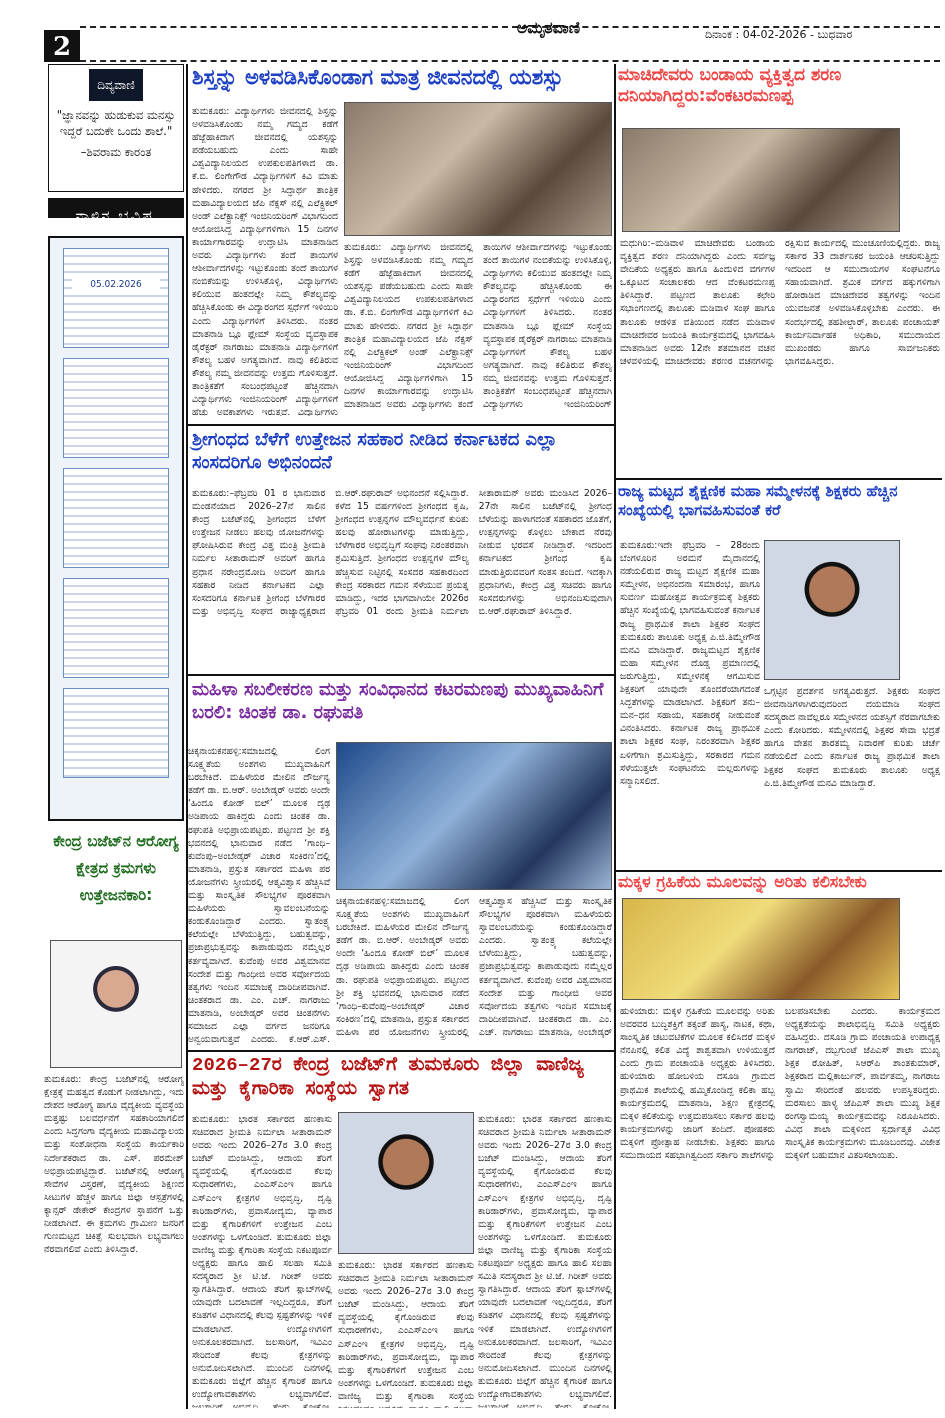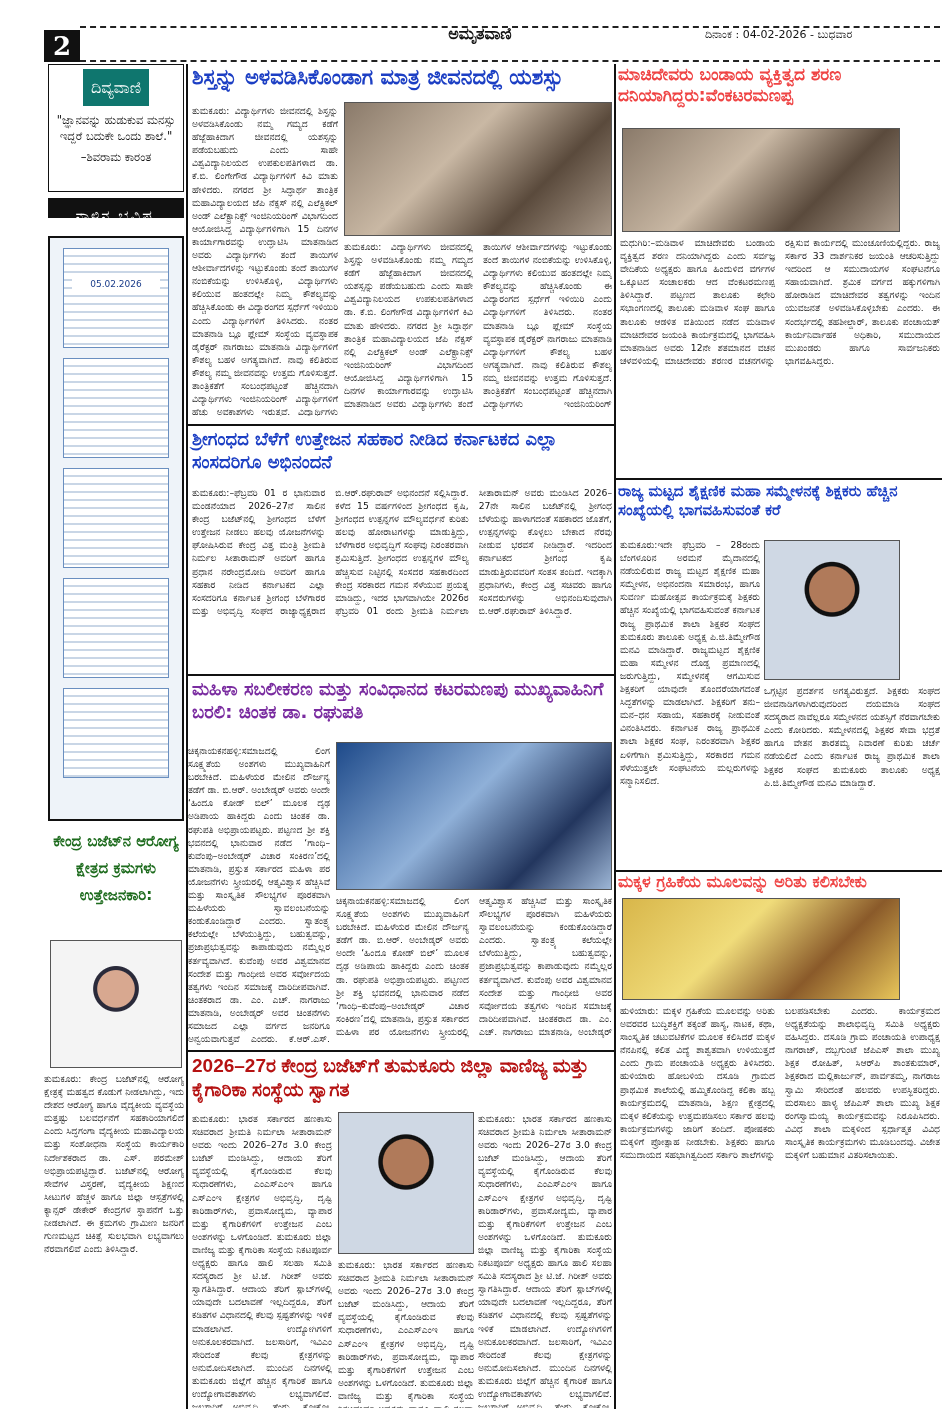--- a/index.html
+++ b/index.html
@@ -1,26 +1,26 @@
 <!DOCTYPE html>
 <html><head>
 <meta charset="utf-8">
 <style>
 *{box-sizing:border-box;margin:0;padding:0}
 html,body{width:945px;height:1418px;background:#fff;overflow:hidden}
 body{font-family:"DejaVu Sans",sans-serif;color:#111;position:relative}
 .abs{position:absolute}
 .dash{position:absolute;left:80px;width:860px;border-top:2px dashed #222}
 .pno{left:44px;top:30px;width:36px;height:32px;background:#111;color:#fff;font:bold 26px "DejaVu Serif",serif;text-align:center;line-height:32px}
-.mast{left:380px;top:24px;width:200px;text-align:center;font:bold 16px "DejaVu Sans",sans-serif}
+.mast{left:380px;top:18px;width:200px;text-align:right;font:bold 16px "DejaVu Sans",sans-serif}
 .dateline{left:705px;top:28px;font-size:11px}
 .col-rule{position:absolute;width:2px;background:#111}
 .hrule{position:absolute;height:2px;background:#111}
 .quotebox{left:48px;top:64px;width:136px;height:128px;border:1px solid #111;padding:4px;text-align:center}
-.quotebox .tag{background:#0f766e;color:#fff;font-size:16px;padding:9px 8px;display:inline-block;margin-bottom:6px}
+.quotebox .tag{background:#0f172a;color:#fff;font-size:12px;padding:9px 8px;display:inline-block;margin-bottom:6px}
 .quotebox .q{font-size:11.5px;line-height:16px}
 .quotebox .a{font-size:11.5px;margin-top:6px}
 .horo-title{left:48px;top:198px;width:136px;height:20px;background:#111;color:#fff;font-size:15px;text-align:center;line-height:36px;letter-spacing:2px}
 .horo{left:48px;top:236px;width:136px;height:585px;background:#eef3f9;border:2px solid #111;padding:6px}
 .horo .cell{height:100px;margin:4px 7px 10px;background:repeating-linear-gradient(#fff 0 6px,#c9d6e6 6px 8px);border:1px solid #6a8fc0;position:relative}
 .horo .cell span{position:absolute;left:8px;right:8px;top:30px;font-size:9px;color:#1a3c8a;text-align:center;background:#fff}
 .side-head{left:48px;top:828px;width:136px;text-align:center;color:#1d6b1d;font-size:15px;line-height:27px;font-weight:bold}
 .photo{background:linear-gradient(135deg,#8a7a6a,#c9b8a4 40%,#5a4a3c 70%,#a89888);border:1px solid #555}
 .photo.blue{background:linear-gradient(135deg,#1e4a8a,#8fb0d8 45%,#23365e 75%,#9db6d6)}
 .photo.warm{background:linear-gradient(135deg,#d8b64a,#f0dc7a 40%,#8a5a2a 70%,#e8c65a)}
@@ -76,21 +76,21 @@
 <div class="abs head h-blue" style="left:192px;top:428px;width:420px;font-size:18px">ಶ್ರೀಗಂಧದ ಬೆಳೆಗೆ ಉತ್ತೇಜನ ಸಹಕಾರ ನೀಡಿದ ಕರ್ನಾಟಕದ ಎಲ್ಲಾ ಸಂಸದರಿಗೂ ಅಭಿನಂದನೆ</div>
 <div class="abs body cols3" style="left:192px;top:486px;width:420px;height:186px">ತುಮಕೂರು:–ಫೆಬ್ರವರಿ 01 ರ ಭಾನುವಾರ ಮಂಡನೆಯಾದ 2026–27ನೆ ಸಾಲಿನ ಕೇಂದ್ರ ಬಜೆಟ್‌ನಲ್ಲಿ ಶ್ರೀಗಂಧದ ಬೆಳೆಗೆ ಉತ್ತೇಜನ ನೀಡಲು ಹಲವು ಯೋಜನೆಗಳನ್ನು ಘೋಷಿಸಿರುವ ಕೇಂದ್ರ ವಿತ್ತ ಮಂತ್ರಿ ಶ್ರೀಮತಿ ನಿರ್ಮಲ ಸೀತಾರಾಮನ್ ಅವರಿಗೆ ಹಾಗೂ ಪ್ರಧಾನ ನರೇಂದ್ರಮೋದಿ ಅವರಿಗೆ ಹಾಗೂ ಸಹಕಾರ ನೀಡಿದ ಕರ್ನಾಟಕದ ಎಲ್ಲಾ ಸಂಸದರಿಗೂ ಕರ್ನಾಟಕ ಶ್ರೀಗಂಧ ಬೆಳೆಗಾರರ ಮತ್ತು ಅಭಿವೃದ್ಧಿ ಸಂಘದ ರಾಜ್ಯಾಧ್ಯಕ್ಷರಾದ ಬಿ.ಆರ್.ರಘುರಾವ್ ಅಭಿನಂದನೆ ಸಲ್ಲಿಸಿದ್ದಾರೆ. ಕಳೆದ 15 ವರ್ಷಗಳಿಂದ ಶ್ರೀಗಂಧದ ಕೃಷಿ, ಶ್ರೀಗಂಧದ ಉತ್ಪನ್ನಗಳ ಮೌಲ್ಯವರ್ಧನೆ ಕುರಿತು ಹಲವು ಹೋರಾಟಗಳನ್ನು ಮಾಡುತ್ತಿದ್ದು, ಬೆಳೆಗಾರರ ಅಭಿವೃದ್ಧಿಗೆ ಸಂಘವು ನಿರಂತರವಾಗಿ ಶ್ರಮಿಸುತ್ತಿದೆ. ಶ್ರೀಗಂಧದ ಉತ್ಪನ್ನಗಳ ಮೌಲ್ಯ ಹೆಚ್ಚಿಸುವ ನಿಟ್ಟಿನಲ್ಲಿ ಸಂಸದರ ಸಹಕಾರದಿಂದ ಕೇಂದ್ರ ಸರಕಾರದ ಗಮನ ಸೆಳೆಯುವ ಪ್ರಯತ್ನ ಮಾಡಿದ್ದು, ಇದರ ಭಾಗವಾಗಿಯೇ 2026ರ ಫೆಬ್ರವರಿ 01 ರಂದು ಶ್ರೀಮತಿ ನಿರ್ಮಲಾ ಸೀತಾರಾಮನ್ ಅವರು ಮಂಡಿಸಿದ 2026–27ನೇ ಸಾಲಿನ ಬಜೆಟ್‌ನಲ್ಲಿ ಶ್ರೀಗಂಧ ಬೆಳೆಯನ್ನು ಹಾಳಾಗದಂತೆ ಸಹಕಾರದ ಜೊತೆಗೆ, ಉತ್ಪನ್ನಗಳನ್ನು ಕೊಳ್ಳಲು ಬೇಕಾದ ನೆರವು ನೀಡುವ ಭರವಸೆ ನೀಡಿದ್ದಾರೆ. ಇದರಿಂದ ಕರ್ನಾಟಕದ ಶ್ರೀಗಂಧ ಕೃಷಿ ಮಾಡುತ್ತಿರುವವರಿಗೆ ಸಂತಸ ತಂದಿದೆ. ಇದಕ್ಕಾಗಿ ಪ್ರಧಾನಿಗಳು, ಕೇಂದ್ರ ವಿತ್ತ ಸಚಿವರು ಹಾಗೂ ಸಂಸದರುಗಳನ್ನು ಅಭಿನಂದಿಸುವುದಾಗಿ ಬಿ.ಆರ್.ರಘುರಾವ್ ತಿಳಿಸಿದ್ದಾರೆ.</div>
 <div class="hrule" style="left:188px;top:674px;width:426px"></div>
 
 <div class="abs head h-purple" style="left:192px;top:678px;width:420px;font-size:18px">ಮಹಿಳಾ ಸಬಲೀಕರಣ ಮತ್ತು ಸಂವಿಧಾನದ ಕಟರಮಣಪು ಮುಖ್ಯವಾಹಿನಿಗೆ ಬರಲಿ: ಚಿಂತಕ ಡಾ. ರಘುಪತಿ</div>
 <div class="abs photo blue" style="left:336px;top:742px;width:276px;height:148px"></div>
 <div class="abs body" style="left:188px;top:744px;width:142px;height:302px">ಚಿಕ್ಕನಾಯಕನಹಳ್ಳಿ:ಸಮಾಜದಲ್ಲಿ ಲಿಂಗ ಸೂಕ್ಷ್ಮತೆಯ ಅಂಶಗಳು ಮುಖ್ಯವಾಹಿನಿಗೆ ಬರಬೇಕಿದೆ. ಮಹಿಳೆಯರ ಮೇಲಿನ ದೌರ್ಜನ್ಯ ತಡೆಗೆ ಡಾ. ಬಿ.ಆರ್. ಅಂಬೇಡ್ಕರ್ ಅವರು ಅಂದೇ ‘ಹಿಂದೂ ಕೋಡ್ ಬಿಲ್’ ಮೂಲಕ ದೃಢ ಅಡಿಪಾಯ ಹಾಕಿದ್ದರು ಎಂದು ಚಿಂತಕ ಡಾ. ರಘುಪತಿ ಅಭಿಪ್ರಾಯಪಟ್ಟರು. ಪಟ್ಟಣದ ಶ್ರೀ ಶಕ್ತಿ ಭವನದಲ್ಲಿ ಭಾನುವಾರ ನಡೆದ ‘ಗಾಂಧಿ–ಕುವೆಂಪು–ಅಂಬೇಡ್ಕರ್ ವಿಚಾರ ಸಂಕಿರಣ’ದಲ್ಲಿ ಮಾತನಾಡಿ, ಪ್ರಸ್ತುತ ಸರ್ಕಾರದ ಮಹಿಳಾ ಪರ ಯೋಜನೆಗಳು ಸ್ತ್ರೀಯರಲ್ಲಿ ಆತ್ಮವಿಶ್ವಾಸ ಹೆಚ್ಚಿಸಿವೆ ಮತ್ತು ಸಾಂಸ್ಕೃತಿಕ ಸೌಲಭ್ಯಗಳ ಪೂರಕವಾಗಿ ಮಹಿಳೆಯರು ಸ್ವಾವಲಂಬನೆಯನ್ನು ಕಂಡುಕೊಂಡಿದ್ದಾರೆ ಎಂದರು. ಸ್ವಾತಂತ್ರ್ಯ ಕಲೆಯಲ್ಲೇ ಬೆಳೆಯುತ್ತಿದ್ದು, ಬಹುತ್ವವನ್ನು, ಪ್ರಜಾಪ್ರಭುತ್ವವನ್ನು ಕಾಪಾಡುವುದು ನಮ್ಮೆಲ್ಲರ ಕರ್ತವ್ಯವಾಗಿದೆ. ಕುವೆಂಪು ಅವರ ವಿಶ್ವಮಾನವ ಸಂದೇಶ ಮತ್ತು ಗಾಂಧೀಜಿ ಅವರ ಸರ್ವೋದಯ ತತ್ವಗಳು ಇಂದಿನ ಸಮಾಜಕ್ಕೆ ದಾರಿದೀಪವಾಗಿವೆ. ಚಿಂತಕರಾದ ಡಾ. ಎಂ. ಎಚ್. ನಾಗರಾಜು ಮಾತನಾಡಿ, ಅಂಬೇಡ್ಕರ್ ಅವರ ಚಿಂತನೆಗಳು ಸಮಾಜದ ಎಲ್ಲಾ ವರ್ಗದ ಜನರಿಗೂ ಅನ್ವಯವಾಗುತ್ತವೆ ಎಂದರು. ಕೆ.ಆರ್.ಎಸ್. ಪಕ್ಷದ ರಾಜ್ಯ ಕಾರ್ಯದರ್ಶಿ ರವಿ, ಪ್ರಗತಿಪರ ಚಿಂತಕ ಶಂಕರ್ ಬಲರಾಮಯ್ಯ, ಡಿ.ಎಸ್.ಎಸ್. ನ ರಮೇಶ್ ಸೇರಿದಂತೆ ಹಲವರು ಉಪಸ್ಥಿತರಿದ್ದರು.</div>
 <div class="abs body cols2" style="left:336px;top:894px;width:276px;height:152px">ಚಿಕ್ಕನಾಯಕನಹಳ್ಳಿ:ಸಮಾಜದಲ್ಲಿ ಲಿಂಗ ಸೂಕ್ಷ್ಮತೆಯ ಅಂಶಗಳು ಮುಖ್ಯವಾಹಿನಿಗೆ ಬರಬೇಕಿದೆ. ಮಹಿಳೆಯರ ಮೇಲಿನ ದೌರ್ಜನ್ಯ ತಡೆಗೆ ಡಾ. ಬಿ.ಆರ್. ಅಂಬೇಡ್ಕರ್ ಅವರು ಅಂದೇ ‘ಹಿಂದೂ ಕೋಡ್ ಬಿಲ್’ ಮೂಲಕ ದೃಢ ಅಡಿಪಾಯ ಹಾಕಿದ್ದರು ಎಂದು ಚಿಂತಕ ಡಾ. ರಘುಪತಿ ಅಭಿಪ್ರಾಯಪಟ್ಟರು. ಪಟ್ಟಣದ ಶ್ರೀ ಶಕ್ತಿ ಭವನದಲ್ಲಿ ಭಾನುವಾರ ನಡೆದ ‘ಗಾಂಧಿ–ಕುವೆಂಪು–ಅಂಬೇಡ್ಕರ್ ವಿಚಾರ ಸಂಕಿರಣ’ದಲ್ಲಿ ಮಾತನಾಡಿ, ಪ್ರಸ್ತುತ ಸರ್ಕಾರದ ಮಹಿಳಾ ಪರ ಯೋಜನೆಗಳು ಸ್ತ್ರೀಯರಲ್ಲಿ ಆತ್ಮವಿಶ್ವಾಸ ಹೆಚ್ಚಿಸಿವೆ ಮತ್ತು ಸಾಂಸ್ಕೃತಿಕ ಸೌಲಭ್ಯಗಳ ಪೂರಕವಾಗಿ ಮಹಿಳೆಯರು ಸ್ವಾವಲಂಬನೆಯನ್ನು ಕಂಡುಕೊಂಡಿದ್ದಾರೆ ಎಂದರು. ಸ್ವಾತಂತ್ರ್ಯ ಕಲೆಯಲ್ಲೇ ಬೆಳೆಯುತ್ತಿದ್ದು, ಬಹುತ್ವವನ್ನು, ಪ್ರಜಾಪ್ರಭುತ್ವವನ್ನು ಕಾಪಾಡುವುದು ನಮ್ಮೆಲ್ಲರ ಕರ್ತವ್ಯವಾಗಿದೆ. ಕುವೆಂಪು ಅವರ ವಿಶ್ವಮಾನವ ಸಂದೇಶ ಮತ್ತು ಗಾಂಧೀಜಿ ಅವರ ಸರ್ವೋದಯ ತತ್ವಗಳು ಇಂದಿನ ಸಮಾಜಕ್ಕೆ ದಾರಿದೀಪವಾಗಿವೆ. ಚಿಂತಕರಾದ ಡಾ. ಎಂ. ಎಚ್. ನಾಗರಾಜು ಮಾತನಾಡಿ, ಅಂಬೇಡ್ಕರ್ ಅವರ ಚಿಂತನೆಗಳು ಸಮಾಜದ ಎಲ್ಲಾ ವರ್ಗದ ಜನರಿಗೂ ಅನ್ವಯವಾಗುತ್ತವೆ ಎಂದರು. ಕೆ.ಆರ್.ಎಸ್. ಪಕ್ಷದ ರಾಜ್ಯ ಕಾರ್ಯದರ್ಶಿ ರವಿ, ಪ್ರಗತಿಪರ ಚಿಂತಕ ಶಂಕರ್ ಬಲರಾಮಯ್ಯ, ಡಿ.ಎಸ್.ಎಸ್. ನ ರಮೇಶ್ ಸೇರಿದಂತೆ ಹಲವರು ಉಪಸ್ಥಿತರಿದ್ದರು.</div>
 <div class="hrule" style="left:188px;top:1050px;width:426px"></div>
 
-<div class="abs head h-red" style="left:192px;top:1054px;width:420px;font-size:19px;font-family:Liberation Sans, sans-serif">2026–27ರ ಕೇಂದ್ರ ಬಜೆಟ್‌ಗೆ ತುಮಕೂರು ಜಿಲ್ಲಾ ವಾಣಿಜ್ಯ ಮತ್ತು ಕೈಗಾರಿಕಾ ಸಂಸ್ಥೆಯ ಸ್ವಾಗತ</div>
+<div class="abs head h-red" style="left:192px;top:1054px;width:420px;font-size:19px;font-family:Liberation Mono, monospace">2026–27ರ ಕೇಂದ್ರ ಬಜೆಟ್‌ಗೆ ತುಮಕೂರು ಜಿಲ್ಲಾ ವಾಣಿಜ್ಯ ಮತ್ತು ಕೈಗಾರಿಕಾ ಸಂಸ್ಥೆಯ ಸ್ವಾಗತ</div>
 <div class="abs photo portrait2" style="left:338px;top:1112px;width:136px;height:142px"></div>
 <div class="abs body" style="left:192px;top:1112px;width:140px;height:296px">ತುಮಕೂರು: ಭಾರತ ಸರ್ಕಾರದ ಹಣಕಾಸು ಸಚಿವರಾದ ಶ್ರೀಮತಿ ನಿರ್ಮಲಾ ಸೀತಾರಾಮನ್ ಅವರು ಇಂದು 2026–27ರ 3.0 ಕೇಂದ್ರ ಬಜೆಟ್ ಮಂಡಿಸಿದ್ದು, ಆದಾಯ ತೆರಿಗೆ ವ್ಯವಸ್ಥೆಯಲ್ಲಿ ಕೈಗೊಂಡಿರುವ ಕೆಲವು ಸುಧಾರಣೆಗಳು, ಎಂಎಸ್‌ಎಂಇ ಹಾಗೂ ಎಸ್‌ಎಂಇ ಕ್ಷೇತ್ರಗಳ ಅಭಿವೃದ್ಧಿ, ದೃಷ್ಟಿ ಕಾರಿಡಾರ್‌ಗಳು, ಪ್ರವಾಸೋದ್ಯಮ, ವ್ಯಾಪಾರ ಮತ್ತು ಕೈಗಾರಿಕೆಗಳಿಗೆ ಉತ್ತೇಜನ ಎಂಬ ಅಂಶಗಳನ್ನು ಒಳಗೊಂಡಿದೆ. ತುಮಕೂರು ಜಿಲ್ಲಾ ವಾಣಿಜ್ಯ ಮತ್ತು ಕೈಗಾರಿಕಾ ಸಂಸ್ಥೆಯ ನಿಕಟಪೂರ್ವ ಅಧ್ಯಕ್ಷರು ಹಾಗೂ ಹಾಲಿ ಸಲಹಾ ಸಮಿತಿ ಸದಸ್ಯರಾದ ಶ್ರೀ ಟಿ.ಜೆ. ಗಿರೀಶ್ ಅವರು ಸ್ವಾಗತಿಸಿದ್ದಾರೆ. ಆದಾಯ ತೆರಿಗೆ ಸ್ಲಾಬ್‌ಗಳಲ್ಲಿ ಯಾವುದೇ ಬದಲಾವಣೆ ಇಲ್ಲದಿದ್ದರೂ, ತೆರಿಗೆ ಕಡಿತಗಳ ವಿಧಾನದಲ್ಲಿ ಕೆಲವು ಸ್ಪಷ್ಟತೆಗಳನ್ನು ಇಳಿಕೆ ಮಾಡಲಾಗಿದೆ. ಉದ್ಯೋಗಿಗಳಿಗೆ ಅನುಕೂಲಕರವಾಗಿದೆ. ಜಲಸಾರಿಗೆ, ಇವಿಎಂ ಸೇರಿದಂತೆ ಕೆಲವು ಕ್ಷೇತ್ರಗಳನ್ನು ಅನುಮೋದಿಸಲಾಗಿದೆ. ಮುಂದಿನ ದಿನಗಳಲ್ಲಿ ತುಮಕೂರು ಜಿಲ್ಲೆಗೆ ಹೆಚ್ಚಿನ ಕೈಗಾರಿಕೆ ಹಾಗೂ ಉದ್ಯೋಗಾವಕಾಶಗಳು ಲಭ್ಯವಾಗಲಿವೆ. ಜಲಸಾರಿಗೆ ಅಭಿವೃದ್ಧಿ, ತೆಂಗು, ಕೋಕೋ, ಗೋಡಂಬಿ ಹಾಗೂ ಶ್ರೀಗಂಧ ತೋಟಗಾರಿಕಾ ಬೆಳೆಗಳ ಅಭಿವೃದ್ಧಿಗೆ ನೀಡಿರುವ ಆದ್ಯತೆ ಸ್ವಾಗತಾರ್ಹವಾಗಿದೆ. ಗ್ರಾಮೀಣ ಅಭಿವೃದ್ಧಿಗೆ ಪೂರಕವಾಗಲಿದೆ. ತುಮಕೂರಿನ ಕೈಗಾರಿಕಾ ಕಾರಿಡಾರ್ ಅಭಿವೃದ್ಧಿಗೆ ಕೇಂದ್ರ ಸರ್ಕಾರ ಕ್ರಮ ಕೈಗೊಳ್ಳಬೇಕೆಂದು ಹಾಗೂ ಮಹಿಳಾ ಉದ್ಯಮಿಗಳಿಗೆ ಹೆಚ್ಚಿನ ನೆರವು ನೀಡಬೇಕೆಂದು ಶ್ರೀ ಟಿ.ಜೆ. ಗಿರೀಶ್ ಅವರು ಕೇಂದ್ರ ಸರ್ಕಾರಕ್ಕೆ ಕೃತಜ್ಞತೆ ಹಾಗೂ ಅಭಿನಂದನೆ ಸಲ್ಲಿಸಿದ್ದಾರೆ.</div>
 <div class="abs body" style="left:478px;top:1112px;width:134px;height:296px">ತುಮಕೂರು: ಭಾರತ ಸರ್ಕಾರದ ಹಣಕಾಸು ಸಚಿವರಾದ ಶ್ರೀಮತಿ ನಿರ್ಮಲಾ ಸೀತಾರಾಮನ್ ಅವರು ಇಂದು 2026–27ರ 3.0 ಕೇಂದ್ರ ಬಜೆಟ್ ಮಂಡಿಸಿದ್ದು, ಆದಾಯ ತೆರಿಗೆ ವ್ಯವಸ್ಥೆಯಲ್ಲಿ ಕೈಗೊಂಡಿರುವ ಕೆಲವು ಸುಧಾರಣೆಗಳು, ಎಂಎಸ್‌ಎಂಇ ಹಾಗೂ ಎಸ್‌ಎಂಇ ಕ್ಷೇತ್ರಗಳ ಅಭಿವೃದ್ಧಿ, ದೃಷ್ಟಿ ಕಾರಿಡಾರ್‌ಗಳು, ಪ್ರವಾಸೋದ್ಯಮ, ವ್ಯಾಪಾರ ಮತ್ತು ಕೈಗಾರಿಕೆಗಳಿಗೆ ಉತ್ತೇಜನ ಎಂಬ ಅಂಶಗಳನ್ನು ಒಳಗೊಂಡಿದೆ. ತುಮಕೂರು ಜಿಲ್ಲಾ ವಾಣಿಜ್ಯ ಮತ್ತು ಕೈಗಾರಿಕಾ ಸಂಸ್ಥೆಯ ನಿಕಟಪೂರ್ವ ಅಧ್ಯಕ್ಷರು ಹಾಗೂ ಹಾಲಿ ಸಲಹಾ ಸಮಿತಿ ಸದಸ್ಯರಾದ ಶ್ರೀ ಟಿ.ಜೆ. ಗಿರೀಶ್ ಅವರು ಸ್ವಾಗತಿಸಿದ್ದಾರೆ. ಆದಾಯ ತೆರಿಗೆ ಸ್ಲಾಬ್‌ಗಳಲ್ಲಿ ಯಾವುದೇ ಬದಲಾವಣೆ ಇಲ್ಲದಿದ್ದರೂ, ತೆರಿಗೆ ಕಡಿತಗಳ ವಿಧಾನದಲ್ಲಿ ಕೆಲವು ಸ್ಪಷ್ಟತೆಗಳನ್ನು ಇಳಿಕೆ ಮಾಡಲಾಗಿದೆ. ಉದ್ಯೋಗಿಗಳಿಗೆ ಅನುಕೂಲಕರವಾಗಿದೆ. ಜಲಸಾರಿಗೆ, ಇವಿಎಂ ಸೇರಿದಂತೆ ಕೆಲವು ಕ್ಷೇತ್ರಗಳನ್ನು ಅನುಮೋದಿಸಲಾಗಿದೆ. ಮುಂದಿನ ದಿನಗಳಲ್ಲಿ ತುಮಕೂರು ಜಿಲ್ಲೆಗೆ ಹೆಚ್ಚಿನ ಕೈಗಾರಿಕೆ ಹಾಗೂ ಉದ್ಯೋಗಾವಕಾಶಗಳು ಲಭ್ಯವಾಗಲಿವೆ. ಜಲಸಾರಿಗೆ ಅಭಿವೃದ್ಧಿ, ತೆಂಗು, ಕೋಕೋ, ಗೋಡಂಬಿ ಹಾಗೂ ಶ್ರೀಗಂಧ ತೋಟಗಾರಿಕಾ ಬೆಳೆಗಳ ಅಭಿವೃದ್ಧಿಗೆ ನೀಡಿರುವ ಆದ್ಯತೆ ಸ್ವಾಗತಾರ್ಹವಾಗಿದೆ. ಗ್ರಾಮೀಣ ಅಭಿವೃದ್ಧಿಗೆ ಪೂರಕವಾಗಲಿದೆ. ತುಮಕೂರಿನ ಕೈಗಾರಿಕಾ ಕಾರಿಡಾರ್ ಅಭಿವೃದ್ಧಿಗೆ ಕೇಂದ್ರ ಸರ್ಕಾರ ಕ್ರಮ ಕೈಗೊಳ್ಳಬೇಕೆಂದು ಹಾಗೂ ಮಹಿಳಾ ಉದ್ಯಮಿಗಳಿಗೆ ಹೆಚ್ಚಿನ ನೆರವು ನೀಡಬೇಕೆಂದು ಶ್ರೀ ಟಿ.ಜೆ. ಗಿರೀಶ್ ಅವರು ಕೇಂದ್ರ ಸರ್ಕಾರಕ್ಕೆ ಕೃತಜ್ಞತೆ ಹಾಗೂ ಅಭಿನಂದನೆ ಸಲ್ಲಿಸಿದ್ದಾರೆ.</div>
 <div class="abs body" style="left:338px;top:1258px;width:136px;height:150px">ತುಮಕೂರು: ಭಾರತ ಸರ್ಕಾರದ ಹಣಕಾಸು ಸಚಿವರಾದ ಶ್ರೀಮತಿ ನಿರ್ಮಲಾ ಸೀತಾರಾಮನ್ ಅವರು ಇಂದು 2026–27ರ 3.0 ಕೇಂದ್ರ ಬಜೆಟ್ ಮಂಡಿಸಿದ್ದು, ಆದಾಯ ತೆರಿಗೆ ವ್ಯವಸ್ಥೆಯಲ್ಲಿ ಕೈಗೊಂಡಿರುವ ಕೆಲವು ಸುಧಾರಣೆಗಳು, ಎಂಎಸ್‌ಎಂಇ ಹಾಗೂ ಎಸ್‌ಎಂಇ ಕ್ಷೇತ್ರಗಳ ಅಭಿವೃದ್ಧಿ, ದೃಷ್ಟಿ ಕಾರಿಡಾರ್‌ಗಳು, ಪ್ರವಾಸೋದ್ಯಮ, ವ್ಯಾಪಾರ ಮತ್ತು ಕೈಗಾರಿಕೆಗಳಿಗೆ ಉತ್ತೇಜನ ಎಂಬ ಅಂಶಗಳನ್ನು ಒಳಗೊಂಡಿದೆ. ತುಮಕೂರು ಜಿಲ್ಲಾ ವಾಣಿಜ್ಯ ಮತ್ತು ಕೈಗಾರಿಕಾ ಸಂಸ್ಥೆಯ ನಿಕಟಪೂರ್ವ ಅಧ್ಯಕ್ಷರು ಹಾಗೂ ಹಾಲಿ ಸಲಹಾ ಸಮಿತಿ ಸದಸ್ಯರಾದ ಶ್ರೀ ಟಿ.ಜೆ. ಗಿರೀಶ್ ಅವರು ಸ್ವಾಗತಿಸಿದ್ದಾರೆ. ಆದಾಯ ತೆರಿಗೆ ಸ್ಲಾಬ್‌ಗಳಲ್ಲಿ ಯಾವುದೇ ಬದಲಾವಣೆ ಇಲ್ಲದಿದ್ದರೂ, ತೆರಿಗೆ ಕಡಿತಗಳ ವಿಧಾನದಲ್ಲಿ ಕೆಲವು ಸ್ಪಷ್ಟತೆಗಳನ್ನು ಇಳಿಕೆ ಮಾಡಲಾಗಿದೆ. ಉದ್ಯೋಗಿಗಳಿಗೆ ಅನುಕೂಲಕರವಾಗಿದೆ. ಜಲಸಾರಿಗೆ, ಇವಿಎಂ ಸೇರಿದಂತೆ ಕೆಲವು ಕ್ಷೇತ್ರಗಳನ್ನು ಅನುಮೋದಿಸಲಾಗಿದೆ. ಮುಂದಿನ ದಿನಗಳಲ್ಲಿ ತುಮಕೂರು ಜಿಲ್ಲೆಗೆ ಹೆಚ್ಚಿನ ಕೈಗಾರಿಕೆ ಹಾಗೂ ಉದ್ಯೋಗಾವಕಾಶಗಳು ಲಭ್ಯವಾಗಲಿವೆ. ಜಲಸಾರಿಗೆ ಅಭಿವೃದ್ಧಿ, ತೆಂಗು, ಕೋಕೋ, ಗೋಡಂಬಿ ಹಾಗೂ ಶ್ರೀಗಂಧ ತೋಟಗಾರಿಕಾ ಬೆಳೆಗಳ ಅಭಿವೃದ್ಧಿಗೆ ನೀಡಿರುವ ಆದ್ಯತೆ ಸ್ವಾಗತಾರ್ಹವಾಗಿದೆ. ಗ್ರಾಮೀಣ ಅಭಿವೃದ್ಧಿಗೆ ಪೂರಕವಾಗಲಿದೆ. ತುಮಕೂರಿನ ಕೈಗಾರಿಕಾ ಕಾರಿಡಾರ್ ಅಭಿವೃದ್ಧಿಗೆ ಕೇಂದ್ರ ಸರ್ಕಾರ ಕ್ರಮ ಕೈಗೊಳ್ಳಬೇಕೆಂದು ಹಾಗೂ ಮಹಿಳಾ ಉದ್ಯಮಿಗಳಿಗೆ ಹೆಚ್ಚಿನ ನೆರವು ನೀಡಬೇಕೆಂದು ಶ್ರೀ ಟಿ.ಜೆ. ಗಿರೀಶ್ ಅವರು ಕೇಂದ್ರ ಸರ್ಕಾರಕ್ಕೆ ಕೃತಜ್ಞತೆ ಹಾಗೂ ಅಭಿನಂದನೆ ಸಲ್ಲಿಸಿದ್ದಾರೆ.</div>
 
 <div class="abs head h-pink" style="left:618px;top:64px;width:322px;font-size:17px">ಮಾಚಿದೇವರು ಬಂಡಾಯ ವ್ಯಕ್ತಿತ್ವದ ಶರಣ ದನಿಯಾಗಿದ್ದರು:ವೆಂಕಟರಮಣಪ್ಪ</div>
 <div class="abs photo" style="left:622px;top:128px;width:278px;height:104px"></div>
 <div class="abs body cols2" style="left:620px;top:236px;width:320px;height:240px">ಮಧುಗಿರಿ:–ಮಡಿವಾಳ ಮಾಚಿದೇವರು ಬಂಡಾಯ ವ್ಯಕ್ತಿತ್ವದ ಶರಣ ದನಿಯಾಗಿದ್ದರು ಎಂದು ಸರ್ವಜ್ಞ ವೇದಿಕೆಯ ಅಧ್ಯಕ್ಷರು ಹಾಗೂ ಹಿಂದುಳಿದ ವರ್ಗಗಳ ಒಕ್ಕೂಟದ ಸಂಚಾಲಕರು ಆದ ವೆಂಕಟರಮಣಪ್ಪ ತಿಳಿಸಿದ್ದಾರೆ. ಪಟ್ಟಣದ ತಾಲೂಕು ಕಛೇರಿ ಸಭಾಂಗಣದಲ್ಲಿ ತಾಲೂಕು ಮಡಿವಾಳ ಸಂಘ ಹಾಗೂ ತಾಲೂಕು ಆಡಳಿತ ವತಿಯಿಂದ ನಡೆದ ಮಡಿವಾಳ ಮಾಚಿದೇವರ ಜಯಂತಿ ಕಾರ್ಯಕ್ರಮದಲ್ಲಿ ಭಾಗವಹಿಸಿ ಮಾತನಾಡಿದ ಅವರು 12ನೇ ಶತಮಾನದ ವಚನ ಚಳವಳಿಯಲ್ಲಿ ಮಾಚಿದೇವರು ಶರಣರ ವಚನಗಳನ್ನು ರಕ್ಷಿಸುವ ಕಾರ್ಯದಲ್ಲಿ ಮುಂಚೂಣಿಯಲ್ಲಿದ್ದರು. ರಾಜ್ಯ ಸರ್ಕಾರ 33 ದಾರ್ಶನಿಕರ ಜಯಂತಿ ಆಚರಿಸುತ್ತಿದ್ದು ಇದರಿಂದ ಆ ಸಮುದಾಯಗಳ ಸಂಘಟನೆಗೂ ಸಹಾಯವಾಗಿದೆ. ಶ್ರಮಿಕ ವರ್ಗದ ಹಕ್ಕುಗಳಿಗಾಗಿ ಹೋರಾಡಿದ ಮಾಚಿದೇವರ ತತ್ವಗಳನ್ನು ಇಂದಿನ ಯುವಜನತೆ ಅಳವಡಿಸಿಕೊಳ್ಳಬೇಕು ಎಂದರು. ಈ ಸಂದರ್ಭದಲ್ಲಿ ತಹಶೀಲ್ದಾರ್, ತಾಲೂಕು ಪಂಚಾಯತ್ ಕಾರ್ಯನಿರ್ವಾಹಕ ಅಧಿಕಾರಿ, ಸಮುದಾಯದ ಮುಖಂಡರು ಹಾಗೂ ಸಾರ್ವಜನಿಕರು ಭಾಗವಹಿಸಿದ್ದರು.</div>
 <div class="hrule" style="left:616px;top:478px;width:326px"></div>
 

